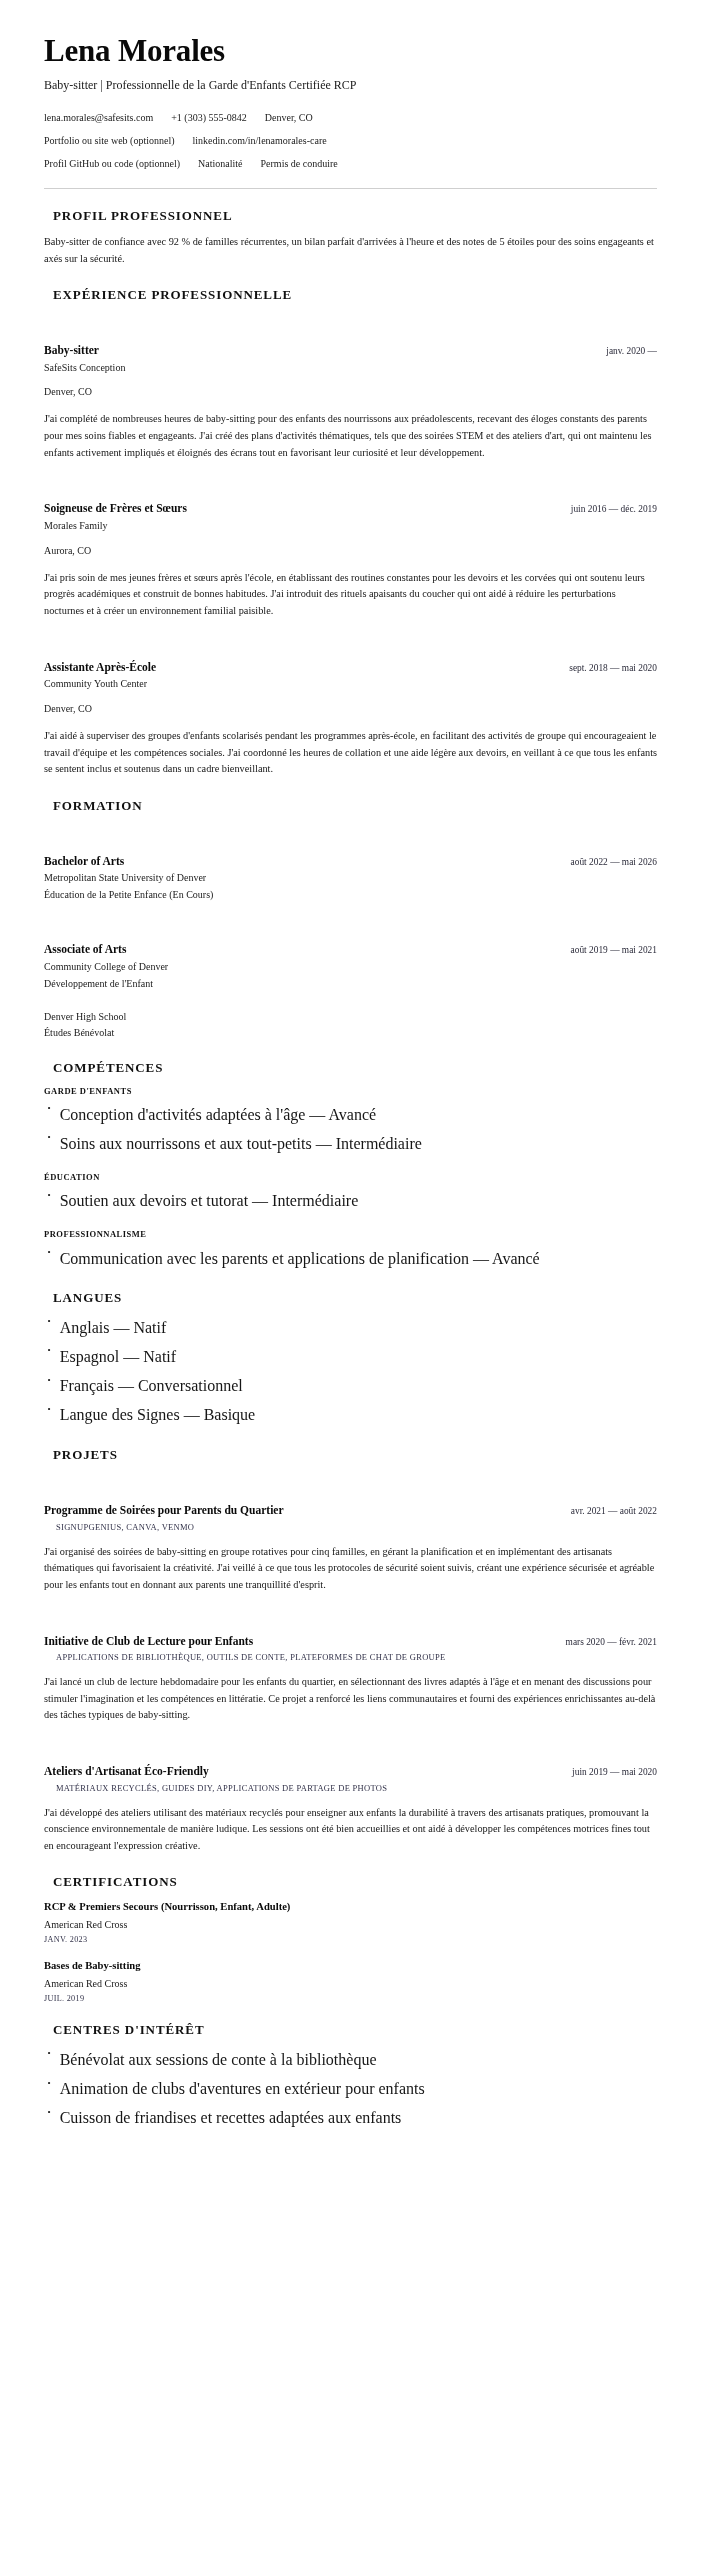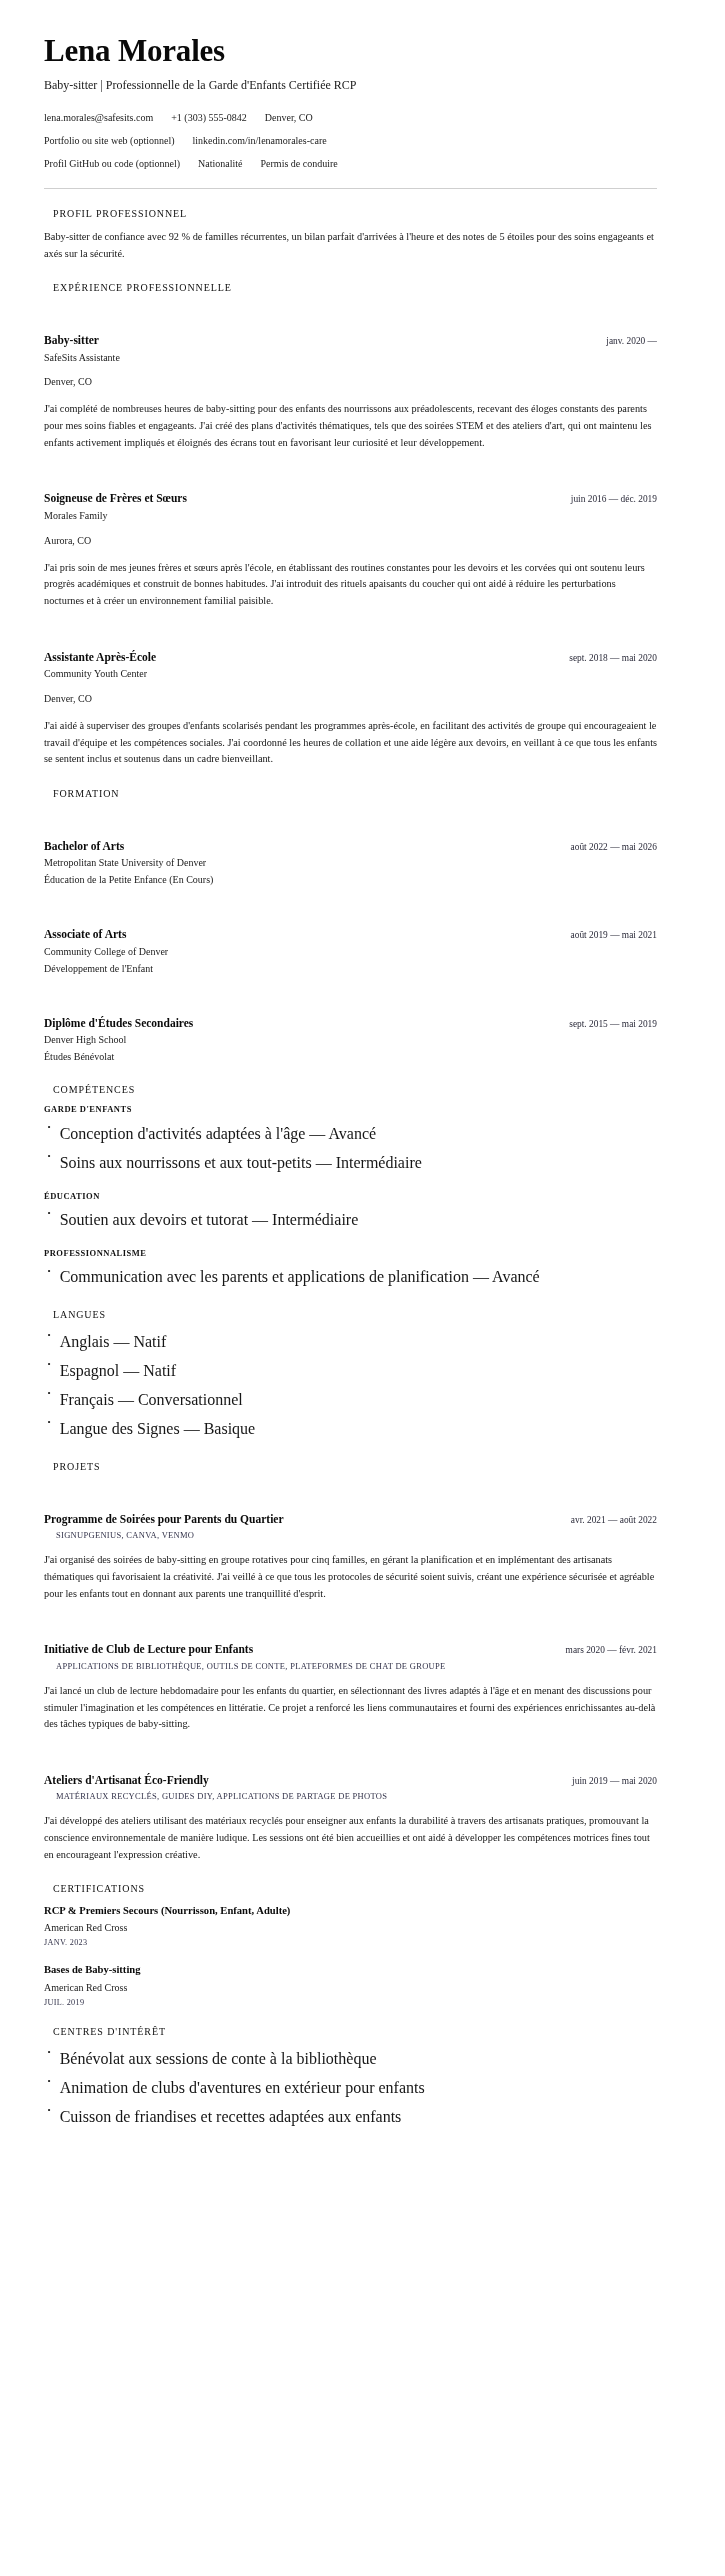--- a/index.html
+++ b/index.html
@@ -52,22 +52,22 @@
     border: none;
     border-top: 0.6px solid #cfcfcf;
     margin: 17px 0 0 0;
     height: 0;
   }
 
   
   .section { margin-top: 19.4px; }
   .section-title {
     font-family: "Liberation Serif", "DejaVu Serif", serif;
-    font-weight: 400;
-    font-size: 10px;
+    font-weight: 700;
+    font-size: 13px;
     letter-spacing: 0.9px;
     text-transform: uppercase;
     color: #111111;
     margin: 0 0 9.7px 0;
     padding-left: 9px;
   }
 
   .summary {
     font-size: 10.3px;
     line-height: 1.62;
@@ -213,21 +213,21 @@
   </section>
 
   <section class="section">
     <h2 class="section-title">Expérience professionnelle</h2>
 
     <div class="entry">
       <div class="entry-head">
         <span class="entry-title">Baby-sitter</span>
         <span class="entry-dates">janv. 2020 —</span>
       </div>
-      <div class="entry-org">SafeSits Assistante</div>
+      <div class="entry-org">SafeSits Conception</div>
       <div class="entry-loc">Denver, CO</div>
       <p class="entry-body">J'ai complété de nombreuses heures de baby-sitting pour des enfants des nourrissons aux préadolescents, recevant des éloges constants des parents pour mes soins fiables et engageants. J'ai créé des plans d'activités thématiques, tels que des soirées STEM et des ateliers d'art, qui ont maintenu les enfants activement impliqués et éloignés des écrans tout en favorisant leur curiosité et leur développement.</p>
     </div>
 
     <div class="entry">
       <div class="entry-head">
         <span class="entry-title">Soigneuse de Frères et Sœurs</span>
         <span class="entry-dates">juin 2016 — déc. 2019</span>
       </div>
       <div class="entry-org">Morales Family</div>
@@ -261,24 +261,20 @@
     <div class="entry">
       <div class="entry-head">
         <span class="entry-title">Associate of Arts</span>
         <span class="entry-dates">août 2019 — mai 2021</span>
       </div>
       <div class="entry-org">Community College of Denver</div>
       <div class="entry-sub">Développement de l'Enfant</div>
     </div>
 
     <div class="entry">
-      <div class="entry-head">
-        <span class="entry-title">Diplôme d'Études Secondaires</span>
-        <span class="entry-dates">sept. 2015 — mai 2019</span>
-      </div>
       <div class="entry-org">Denver High School</div>
       <div class="entry-sub">Études Bénévolat</div>
     </div>
   </section>
 
   <section class="section">
     <h2 class="section-title">Compétences</h2>
 
     <div class="skill-group">
       <div class="skill-group-title">Garde d'enfants</div>

